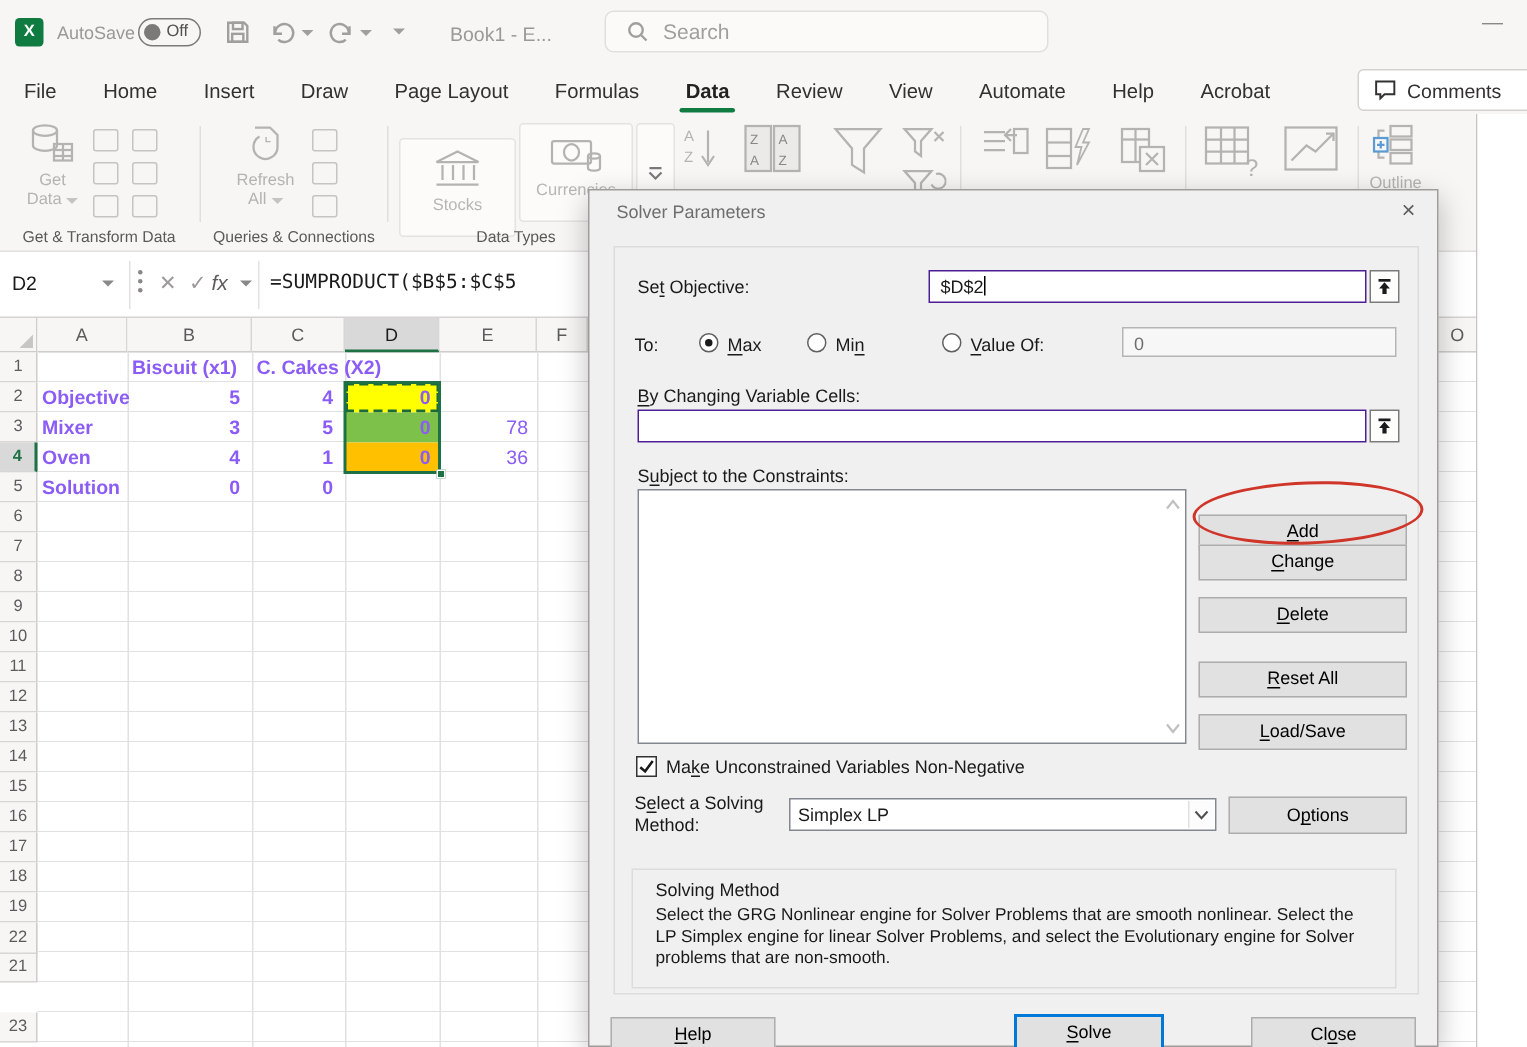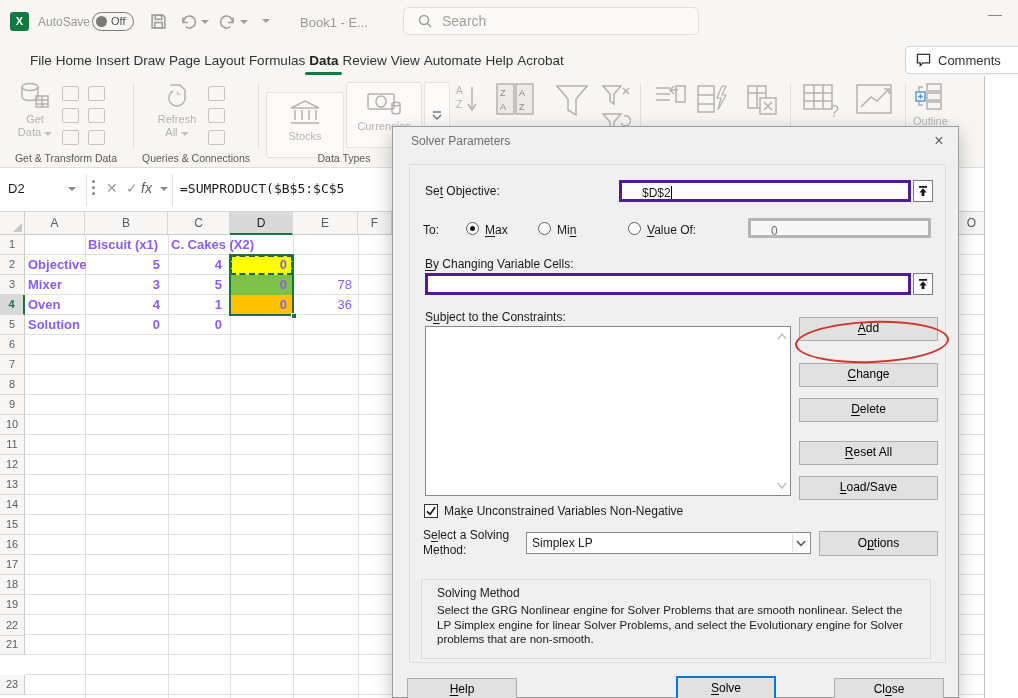--- a/index.html
+++ b/index.html
@@ -18,21 +18,21 @@
   .tb-ic { top:13px; color:#a19f9d; }
   .caret { width:0;height:0;border-left:4px solid transparent;border-right:4px solid transparent;border-top:4px solid #a19f9d; display:inline-block; }
   #workbook-name { left:300px; top:15px; font-size:13px; }
   #search-box { left:403px; top:7px; width:296px; height:28px; background:#fbfaf9; border:1px solid #e1dfdd; border-radius:6px; display:flex; align-items:center; padding-left:14px; gap:10px; }
   #search-input { border:none; background:transparent; outline:none; font-size:14px; color:#605e5c; font-family:"Liberation Sans",sans-serif; width:200px; }
   #search-input::placeholder { color:#a19f9d; }
   #minimize-glyph { left:988px; top:6px; font-size:14px; color:#8a8886; }
 
   
   #menubar { left:0; top:44px; width:1018px; height:32px; background:#f7f6f4; }
-  #menu-tabs { position:absolute; left:28px; top:0; display:flex; height:32px; align-items:center; }
+  #menu-tabs { position:absolute; left:14px; top:0; display:flex; gap:27px; height:32px; align-items:center; }
   .mtab { font-size:13.5px; color:#323130; padding:0 2px; position:relative; cursor:default; }
   .mtab.active { font-weight:700; color:#232221; }
   .mtab.active::after { content:""; position:absolute; left:-2px; right:-2px; bottom:-7px; height:3px; background:#107c41; border-radius:2px; }
   #comments-button { left:905px; top:46px; width:120px; height:28px; background:#fff; border:1px solid #d4d2d0; border-radius:4px; display:flex; align-items:center; gap:7px; padding-left:10px; font-size:13px; overflow:hidden; }
 
   
   #ribbon { left:0; top:76px; width:1018px; height:92px; background:#f7f6f4; border-bottom:1px solid #e1dfdd; }
   .grp-label { position:absolute; top:76px; font-size:10.5px; color:#5c5a58; text-align:center; white-space:nowrap; }
   .rib-div { position:absolute; top:8px; height:64px; width:1px; background:#e1dfdd; }
   .bigbtn { position:absolute; text-align:center; font-size:11px; color:#b5b3b1; line-height:13px; }
@@ -75,21 +75,21 @@
   #win-edge { left:984px; top:76px; width:1px; height:622px; background:#c6c4c2; }
   #white-gutter { left:985px; top:76px; width:33px; height:622px; background:#fff; }
 
   
   #dialog { left:392px; top:126px; width:567px; height:572px; background:#f0f0f0; border:1px solid #9f9d9b; box-shadow:0 6px 18px rgba(0,0,0,.25); z-index:10; font-size:12px; color:#1a1a1a; }
   #dialog .abs { position:absolute; }
   #dlg-title { left:18px; top:7px; color:#6e6e6e; font-size:12px; }
   #dlg-close { left:532px; top:2px; width:28px; height:24px; text-align:center; line-height:24px; font-size:16px; color:#5f5f5f; }
   .groupbox { border:1px solid #dcdcdc; }
   .dlabel { white-space:nowrap; }
-  .dinput { background:#fff; border:3px solid #4c1d95; font-size:12px; line-height:20px; padding-left:20px; white-space:nowrap; overflow:hidden; }
+  .dinput { background:#fff; border:1px solid #4c1d95; font-size:12px; line-height:20px; padding-left:7px; white-space:nowrap; overflow:hidden; }
   .dinput.disabled { background:#f7f7f7; border-color:#b5b5b5; color:#6d6d6d; }
   .refedit { width:20px; height:22px; background:#fdfdfc; border:1px solid #7a7a7a; display:flex; align-items:center; justify-content:center; }
   .wbtn { background:#e1e1e1; border:1px solid #adadad; text-align:center; font-size:12px; color:#000; line-height:21px; }
   .wbtn.default { border:2px solid #0078d7; }
   .radio { display:inline-block; width:13px; height:13px; border:1px solid #5f5f5f; border-radius:50%; background:#fff; position:relative; vertical-align:-2px; }
   .radio .dot { position:absolute; left:3px; top:3px; width:5px; height:5px; background:#1a1a1a; border-radius:50%; }
   #dlg-checkbox { width:14px; height:14px; background:#fff; border:1px solid #333; }
   #dlg-listbox { background:#fff; border:1px solid #828790; }
   .scroll-arrow { position:absolute; right:2px; width:12px; height:12px; color:#b8b8b8; }
   #method-combo { background:#fff; border:1px solid #828790; line-height:20px; padding-left:5px; }
@@ -453,21 +453,21 @@
   <div class="abs dlabel" style="left:32px; top:183px;">S<u>u</u>bject to the Constraints:</div>
   <div class="abs" id="dlg-listbox" style="left:32px; top:199px; width:366px; height:170px;">
     <svg class="scroll-arrow" style="top:4px;" width="12" height="12" viewBox="0 0 12 12" fill="none" stroke="#c0c0c0" stroke-width="1.5">
         <path d="M2 8 L6 3 L10 8"></path>
       </svg>
     <svg class="scroll-arrow" style="bottom:4px;" width="12" height="12" viewBox="0 0 12 12" fill="none" stroke="#c0c0c0" stroke-width="1.5">
         <path d="M2 4 L6 9 L10 4"></path>
       </svg>
   </div>
 
-  <div class="abs wbtn" style="left:406px; top:190px; width:139px; height:24px;"><u>A</u>dd</div>
+  <div class="abs wbtn" style="left:406px; top:216px; width:139px; height:24px;"><u>A</u>dd</div>
   <div class="abs wbtn" style="left:406px; top:271px; width:139px; height:24px;"><u>D</u>elete</div>
   <div class="abs wbtn" style="left:406px; top:236px; width:139px; height:24px;"><u>C</u>hange</div>
   <div class="abs wbtn" style="left:406px; top:314px; width:139px; height:24px;"><u>R</u>eset All</div>
   <div class="abs wbtn" style="left:406px; top:349px; width:139px; height:24px;"><u>L</u>oad/Save</div>
   <div id="red-ellipse" class="abs"></div>
 
   <div class="abs" id="dlg-checkbox" style="left:31px; top:377px;">
     <svg width="12" height="12" viewBox="0 0 13 13" fill="none" stroke="#1a1a1a" stroke-width="1.8">
         <path d="M2 7 L5.5 10 L11 2.5"></path>
       </svg>

